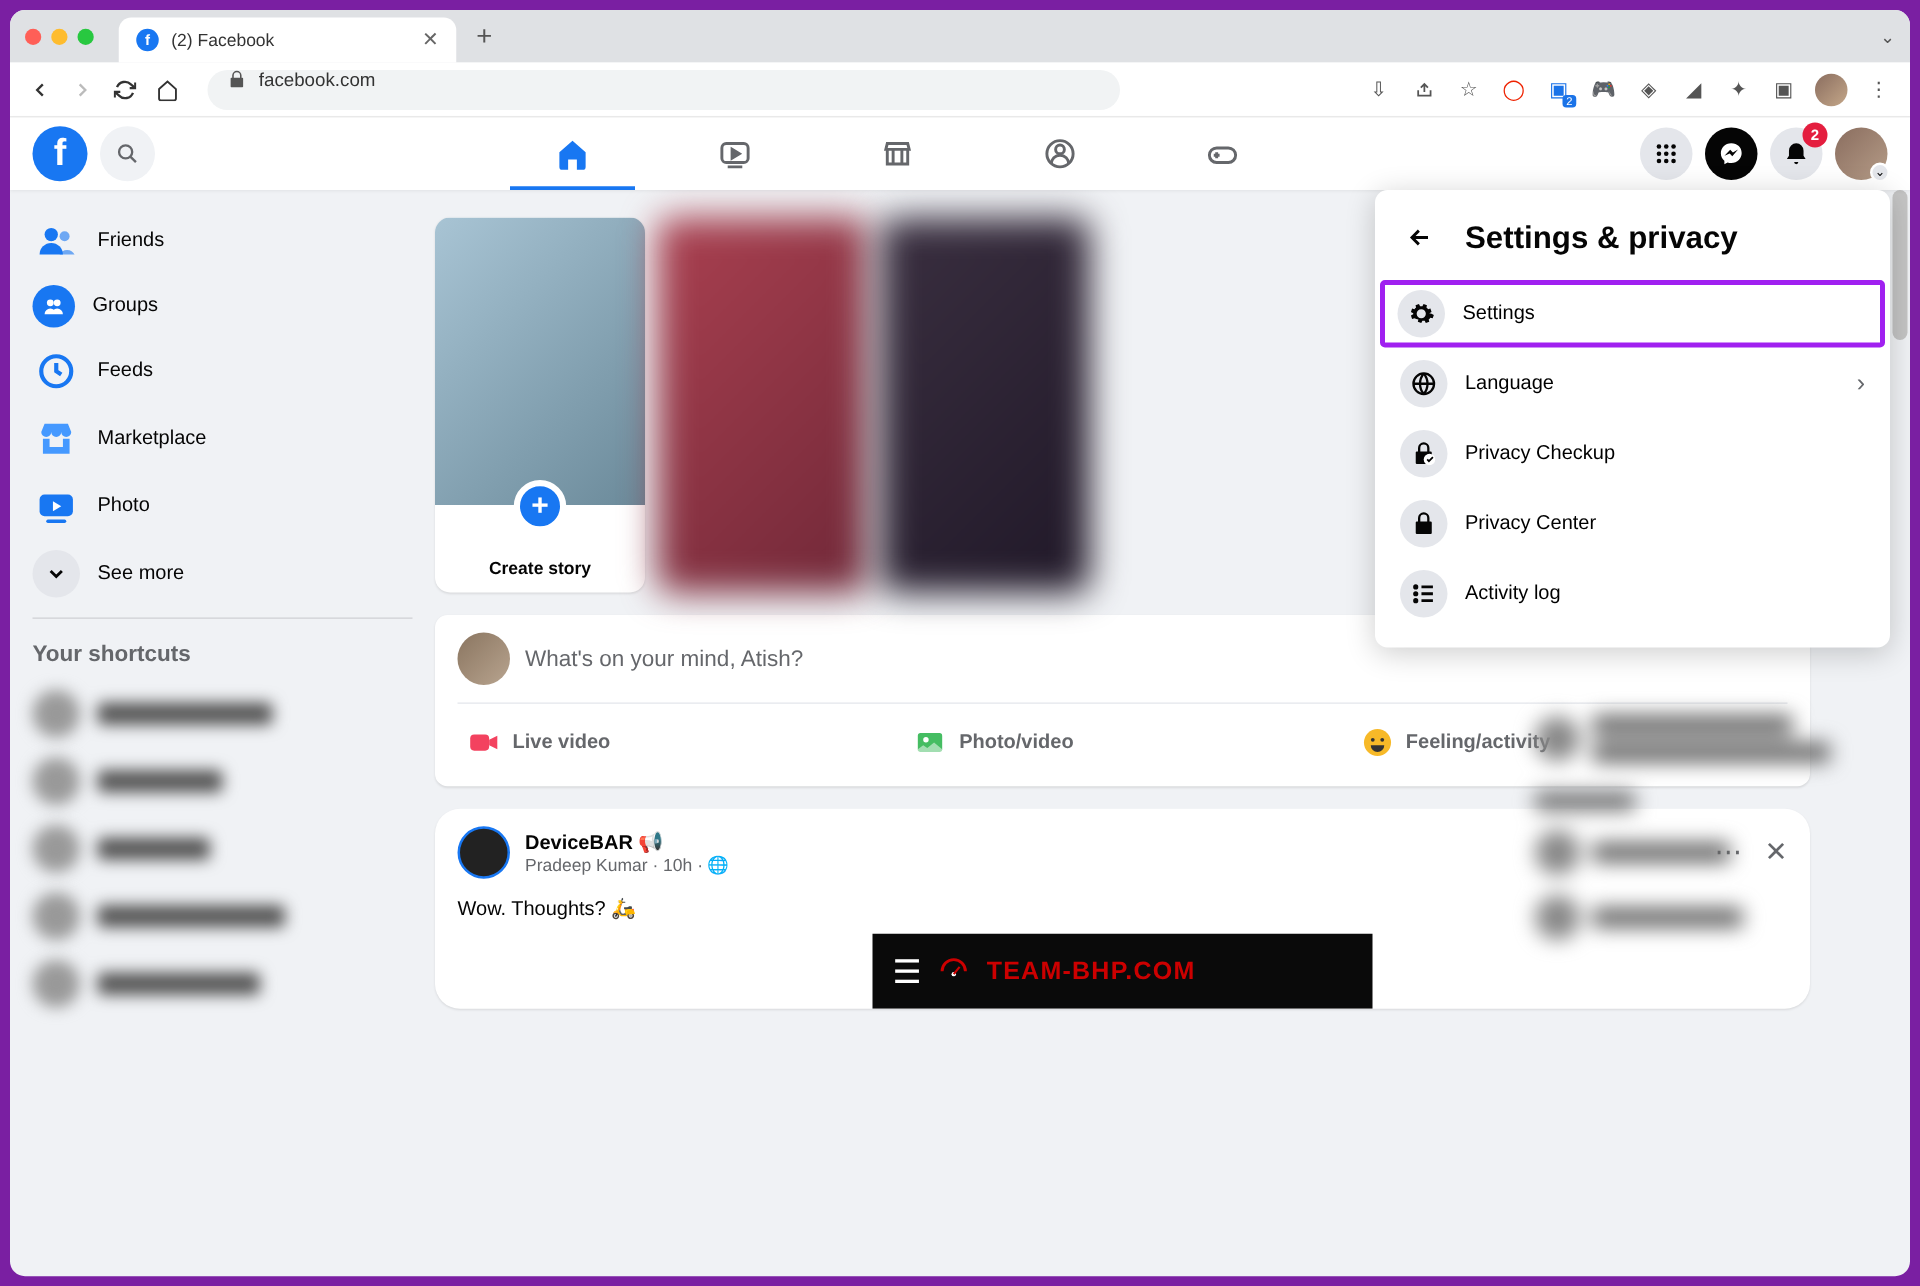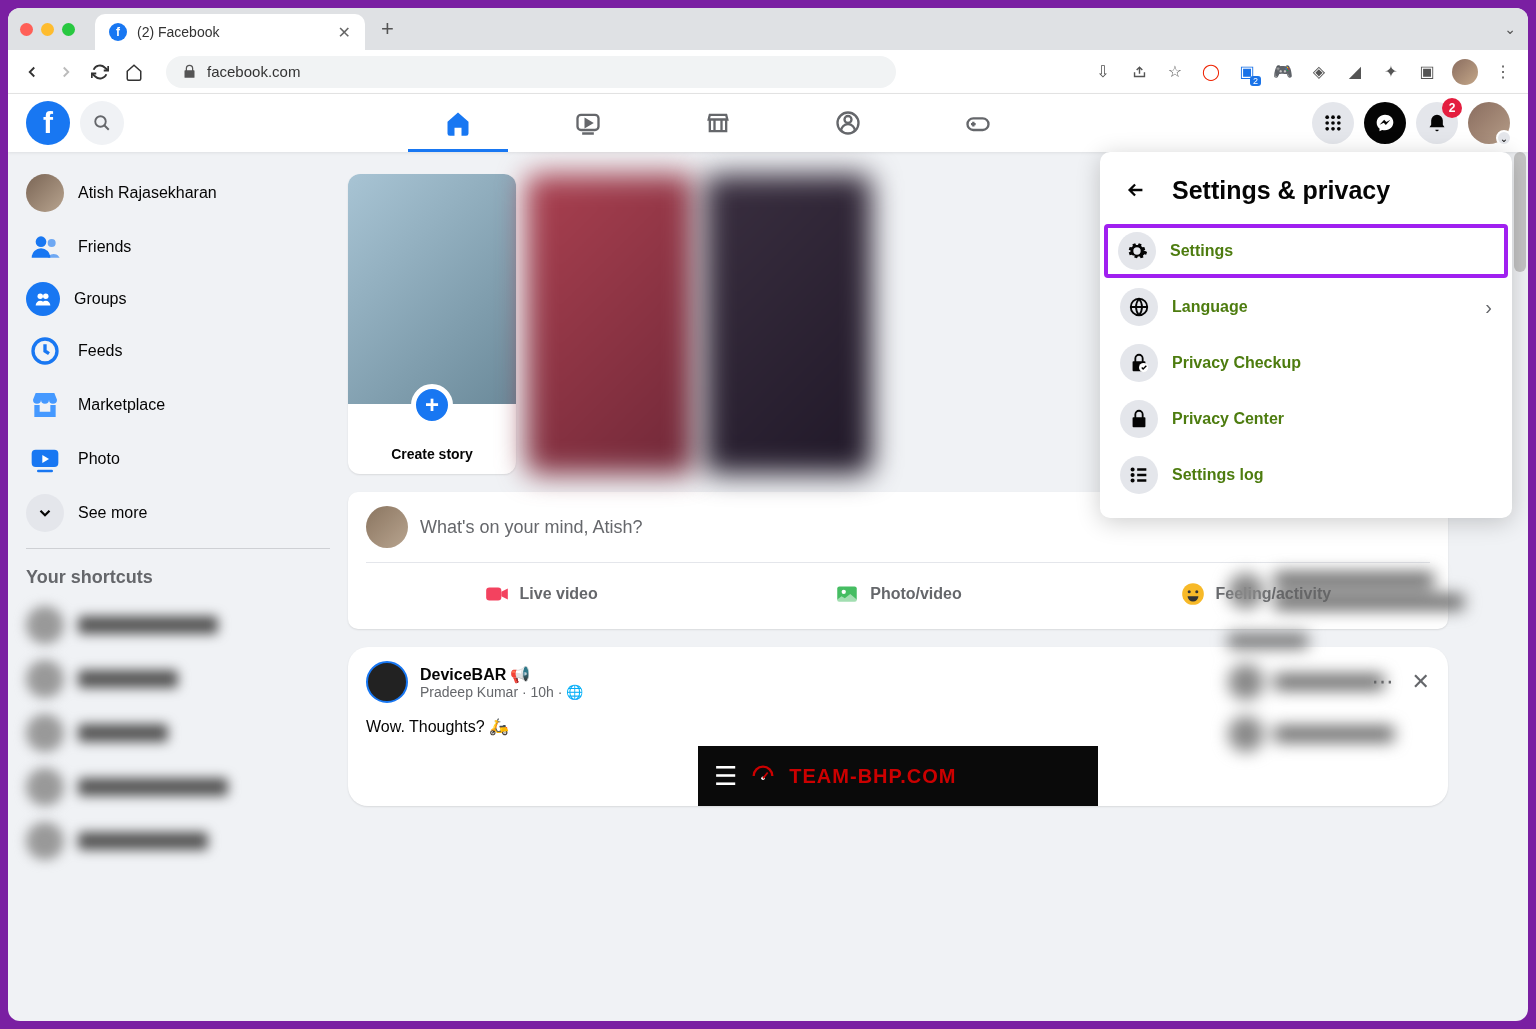--- a/index.html
+++ b/index.html
@@ -11,21 +11,21 @@
 .r{background:#ff5f57}.y{background:#febc2e}.g{background:#28c840}
 .tab{background:#fff;border-radius:10px 10px 0 0;height:36px;display:flex;align-items:center;padding:0 14px;gap:10px;margin-top:6px;min-width:270px}
 .favicon{width:18px;height:18px;border-radius:50%;background:#1877f2;display:flex;align-items:center;justify-content:center;color:#fff;font-size:12px;font-weight:bold}
 .tab-title{font-size:14px;color:#333}
 .tab-x{color:#666;font-size:16px;margin-left:auto;cursor:pointer}
 .new-tab{color:#555;font-size:22px;margin-left:16px;cursor:pointer}
 .tab-chev{margin-left:auto;color:#555;font-size:14px}
 .addr-bar{height:44px;background:#fff;display:flex;align-items:center;padding:0 14px;gap:14px;border-bottom:1px solid #e5e5e5}
 .nav-ico{width:20px;height:20px;color:#333;display:flex;align-items:center;justify-content:center;cursor:pointer}
 .nav-ico.dis{color:#bbb;cursor:default}
-.url-field{flex:1;height:32px;background:#f1f3f4;border-radius:16px;display:flex;align-items:center;padding:0 16px;gap:10px;margin:0 8px;max-width:730px}
+.url-field{flex:1;height:32px;background:#f1f3f4;border-radius:16px;display:flex;padding:0 16px;gap:10px;margin:0 8px;max-width:730px}
 .url-text{font-size:15px;color:#333}
 .ext-icons{display:flex;align-items:center;gap:14px;margin-left:auto}
 .ext-ico{width:22px;height:22px;display:flex;align-items:center;justify-content:center;color:#555;font-size:16px;position:relative}
 .ext-ico .bdg{position:absolute;bottom:-3px;right:-3px;background:#1a73e8;color:#fff;font-size:9px;border-radius:3px;padding:0 3px}
 .ext-avatar{width:26px;height:26px;border-radius:50%;background:linear-gradient(135deg,#8a6d5f,#c4a789)}
 .fb-header{height:58px;background:#fff;box-shadow:0 1px 3px rgba(0,0,0,.08);display:flex;align-items:center;padding:0 18px;position:relative;z-index:5}
 .fb-logo{width:44px;height:44px;border-radius:50%;background:#1877f2;display:flex;align-items:center;justify-content:center;color:#fff;font-size:30px;font-weight:bold}
 .fb-search{width:44px;height:44px;border-radius:50%;background:#f0f2f5;display:flex;align-items:center;justify-content:center;margin-left:10px;color:#65676b;cursor:pointer}
 .fb-nav{display:flex;margin:0 auto;gap:10px}
 .fb-nav-item{width:120px;height:58px;display:flex;align-items:center;justify-content:center;color:#65676b;cursor:pointer;position:relative}
@@ -55,41 +55,41 @@
 .create-btn{position:absolute;bottom:-22px;left:50%;transform:translateX(-50%);width:42px;height:42px;border-radius:50%;background:#1877f2;border:5px solid #fff;display:flex;align-items:center;justify-content:center;color:#fff;font-size:24px;font-weight:bold}
 .story-label{position:absolute;bottom:12px;left:0;right:0;text-align:center;font-size:14px;font-weight:600;color:#050505}
 .story-blur{filter:blur(14px)}
 .story-b1{background:linear-gradient(135deg,#aa4050,#702838)}
 .story-b2{background:linear-gradient(135deg,#3a2f40,#201828)}
 .composer{background:#fff;border-radius:10px;padding:14px 18px;box-shadow:0 1px 2px rgba(0,0,0,.1);margin-bottom:18px}
 .comp-top{display:flex;align-items:center;gap:12px;padding-bottom:14px;border-bottom:1px solid #e4e6eb}
 .comp-avatar{width:42px;height:42px;border-radius:50%;background:linear-gradient(135deg,#8a7560,#b8a48f)}
 .comp-input{flex:1;font-size:18px;color:#65676b}
 .comp-bottom{display:flex;padding-top:10px;gap:8px}
-.comp-act{flex:1;display:flex;align-items:center;justify-content:center;gap:10px;padding:8px;border-radius:8px;cursor:pointer}
+.comp-act{flex:1;display:flex;align-items:center;gap:10px;padding:8px;border-radius:8px;cursor:pointer}
 .comp-ico{width:26px;height:26px}
 .comp-txt{font-size:16px;font-weight:600;color:#65676b}
 .post{background:#fff;border-radius:20px;box-shadow:0 1px 2px rgba(0,0,0,.1);overflow:hidden}
 .post-head{display:flex;align-items:center;padding:14px 18px;gap:12px}
 .post-avatar{width:42px;height:42px;border-radius:50%;background:#222;border:2px solid #1877f2}
 .post-meta{flex:1}
 .post-author{font-size:16px;font-weight:700;color:#050505}
 .post-sub{font-size:14px;color:#65676b}
 .post-actions{display:flex;gap:18px;color:#65676b;font-size:22px}
 .post-body{padding:0 18px 10px;font-size:16px;color:#050505}
 .post-img{width:400px;margin:0 auto;height:60px;background:#0a0a0a;display:flex;align-items:center;gap:12px;padding:0 16px}
 .hamb{color:#fff;font-size:26px}
 .teambhp{color:#c00;font-size:20px;font-weight:bold;letter-spacing:1px}
 .dropdown{position:absolute;top:0;right:16px;width:412px;background:#fff;border-radius:10px;box-shadow:0 4px 24px rgba(0,0,0,.2);padding:10px 0 14px;z-index:20}
 .dd-head{display:flex;align-items:center;gap:18px;padding:10px 18px 14px}
 .dd-back{width:36px;height:36px;border-radius:50%;display:flex;align-items:center;justify-content:center;cursor:pointer;color:#050505;font-size:20px}
 .dd-title{font-size:25px;font-weight:800;color:#050505}
 .dd-item{display:flex;align-items:center;gap:14px;padding:8px 14px;margin:2px 6px;border-radius:8px;cursor:pointer}
 .dd-ico{width:38px;height:38px;border-radius:50%;background:#e4e6eb;display:flex;align-items:center;justify-content:center;color:#050505;font-size:18px}
-.dd-label{font-size:16px;font-weight:700;color:#4d7c0f;flex:1}
+.dd-label{font-size:16px;font-weight:400;color:#000000;flex:1}
 .dd-chev{color:#65676b;font-size:20px}
 .highlight{border:4px solid #a020f0;border-radius:4px;margin:2px 4px;padding:4px 10px}
 .scrollbar{position:absolute;top:144px;right:2px;width:12px;height:120px;background:#c4c4c4;border-radius:6px}
 svg{display:block}
 .rs-blur{position:absolute;right:20px;top:420px;width:280px;filter:blur(8px)}
 .rs-row{display:flex;align-items:center;gap:10px;margin-bottom:16px}
 .rs-ico{width:36px;height:36px;border-radius:50%;background:#888}
 .rs-tx{height:16px;width:160px;background:#666;border-radius:3px}
 </style>
 </head>
@@ -229,24 +229,20 @@
       <div class="fb-profile">
         <div class="chev">⌄</div>
       </div>
     </div>
   </div>
 
   <div class="content">
 
     <div class="sidebar">
       <div class="sb-item">
-        <div class="sb-avatar"></div>
-        <span class="sb-label">Atish Rajasekharan</span>
-      </div>
-      <div class="sb-item">
         <div class="sb-ico" style="color:#1877f2">
           <svg width="32" height="32" viewBox="0 0 24 24" fill="currentColor">
               <circle cx="9" cy="8" r="4"></circle>
               <circle cx="17" cy="9" r="3" opacity=".6"></circle>
               <path d="M2 20a7 7 0 0114 0z"></path>
               <path d="M14 20a5 5 0 019 0z" opacity=".6"></path>
             </svg>
         </div>
         <span class="sb-label">Friends</span>
       </div>
@@ -456,19 +452,19 @@
         </div>
         <div class="dd-item">
           <div class="dd-ico">
             <svg width="22" height="22" viewBox="0 0 24 24" fill="none" stroke="currentColor" stroke-width="2.5">
                 <circle cx="5" cy="6" r="1" fill="currentColor"></circle>
                 <circle cx="5" cy="12" r="1" fill="currentColor"></circle>
                 <circle cx="5" cy="18" r="1" fill="currentColor"></circle>
                 <path d="M10 6h10M10 12h10M10 18h10"></path>
               </svg>
           </div>
-          <span class="dd-label">Settings log</span>
+          <span class="dd-label">Activity log</span>
         </div>
       </div>
     </div>
   </div>
   <div class="scrollbar"></div>
 </div>
 
 </body></html>

